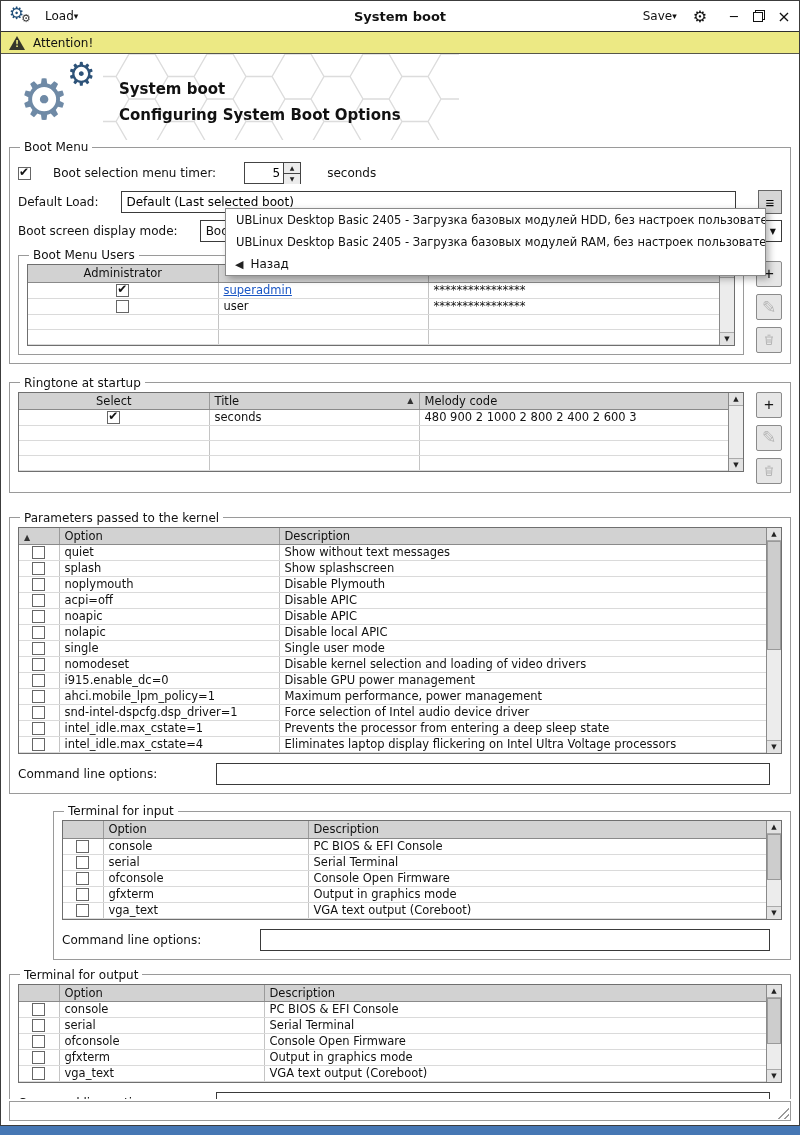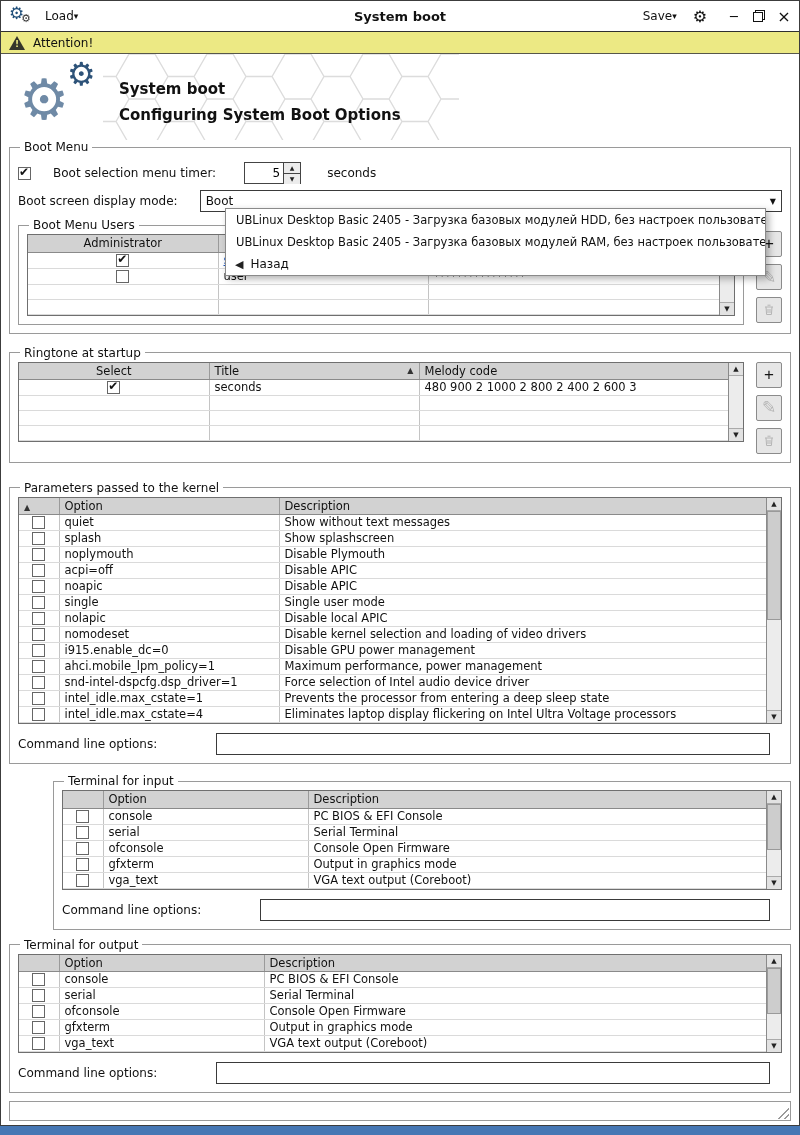--- a/index.html
+++ b/index.html
@@ -191,20 +191,27 @@
         <span class="spin" style="margin-left:6px;">
           <input type="text" value="5" style="">
           <span class="sbtns">
             <span class="sb">▲</span>
             <span class="sb">▼</span>
           </span>
         </span>
         <span style="margin-left:4px;">seconds</span>
       </div>
 
+      <div class="frow">
+        <label>Default Load:</label>
+        <input type="text" class="text-input grow" value="Default (Last selected boot)" style="">
+        <button class="hamburger">
+          <span>≡</span>
+        </button>
+      </div>
 
       <div class="frow">
         <label>Boot screen display mode:</label>
         <div class="combo">
           <span>Boot</span>
           <span class="arr">▼</span>
         </div>
       </div>
 
       <div class="flexrow">
@@ -368,27 +375,27 @@
                 <td>acpi=off</td>
                 <td>Disable APIC</td>
               </tr>
           <tr>
                 <td class="center"><input type="checkbox" style=""></td>
                 <td>noapic</td>
                 <td>Disable APIC</td>
               </tr>
           <tr>
                 <td class="center"><input type="checkbox" style=""></td>
+                <td>nolapic</td>
+                <td>Disable local APIC</td>
+              </tr>
+          <tr>
+                <td class="center"><input type="checkbox" style=""></td>
                 <td>single</td>
                 <td>Single user mode</td>
-              </tr>
-          <tr>
-                <td class="center"><input type="checkbox" style=""></td>
-                <td>nolapic</td>
-                <td>Disable local APIC</td>
               </tr>
           <tr>
                 <td class="center"><input type="checkbox" style=""></td>
                 <td>nomodeset</td>
                 <td>Disable kernel selection and loading of video drivers</td>
               </tr>
           <tr>
                 <td class="center"><input type="checkbox" style=""></td>
                 <td>i915.enable_dc=0</td>
                 <td>Disable GPU power management</td>

